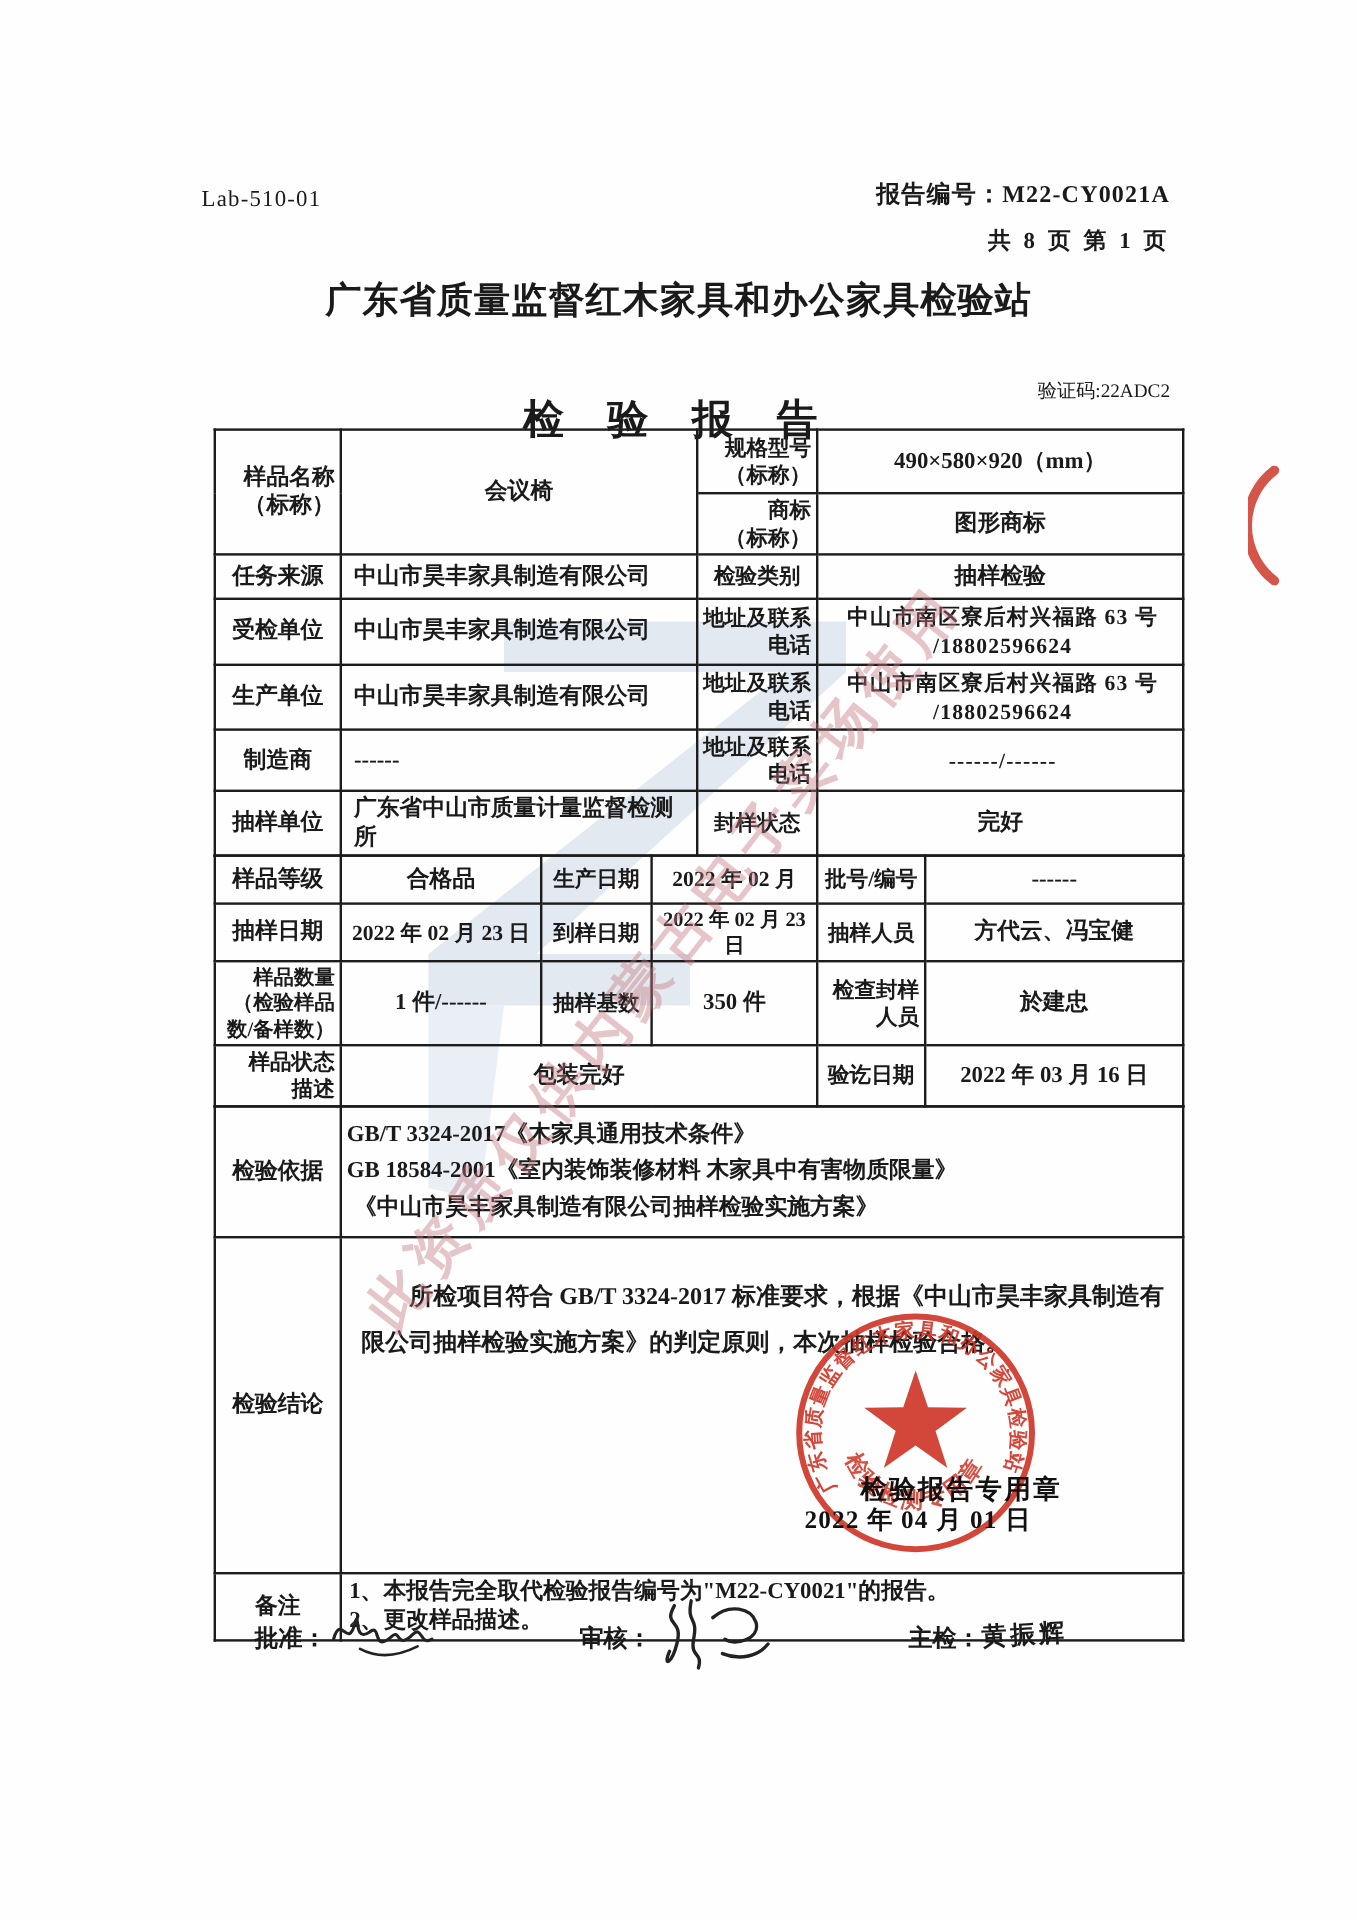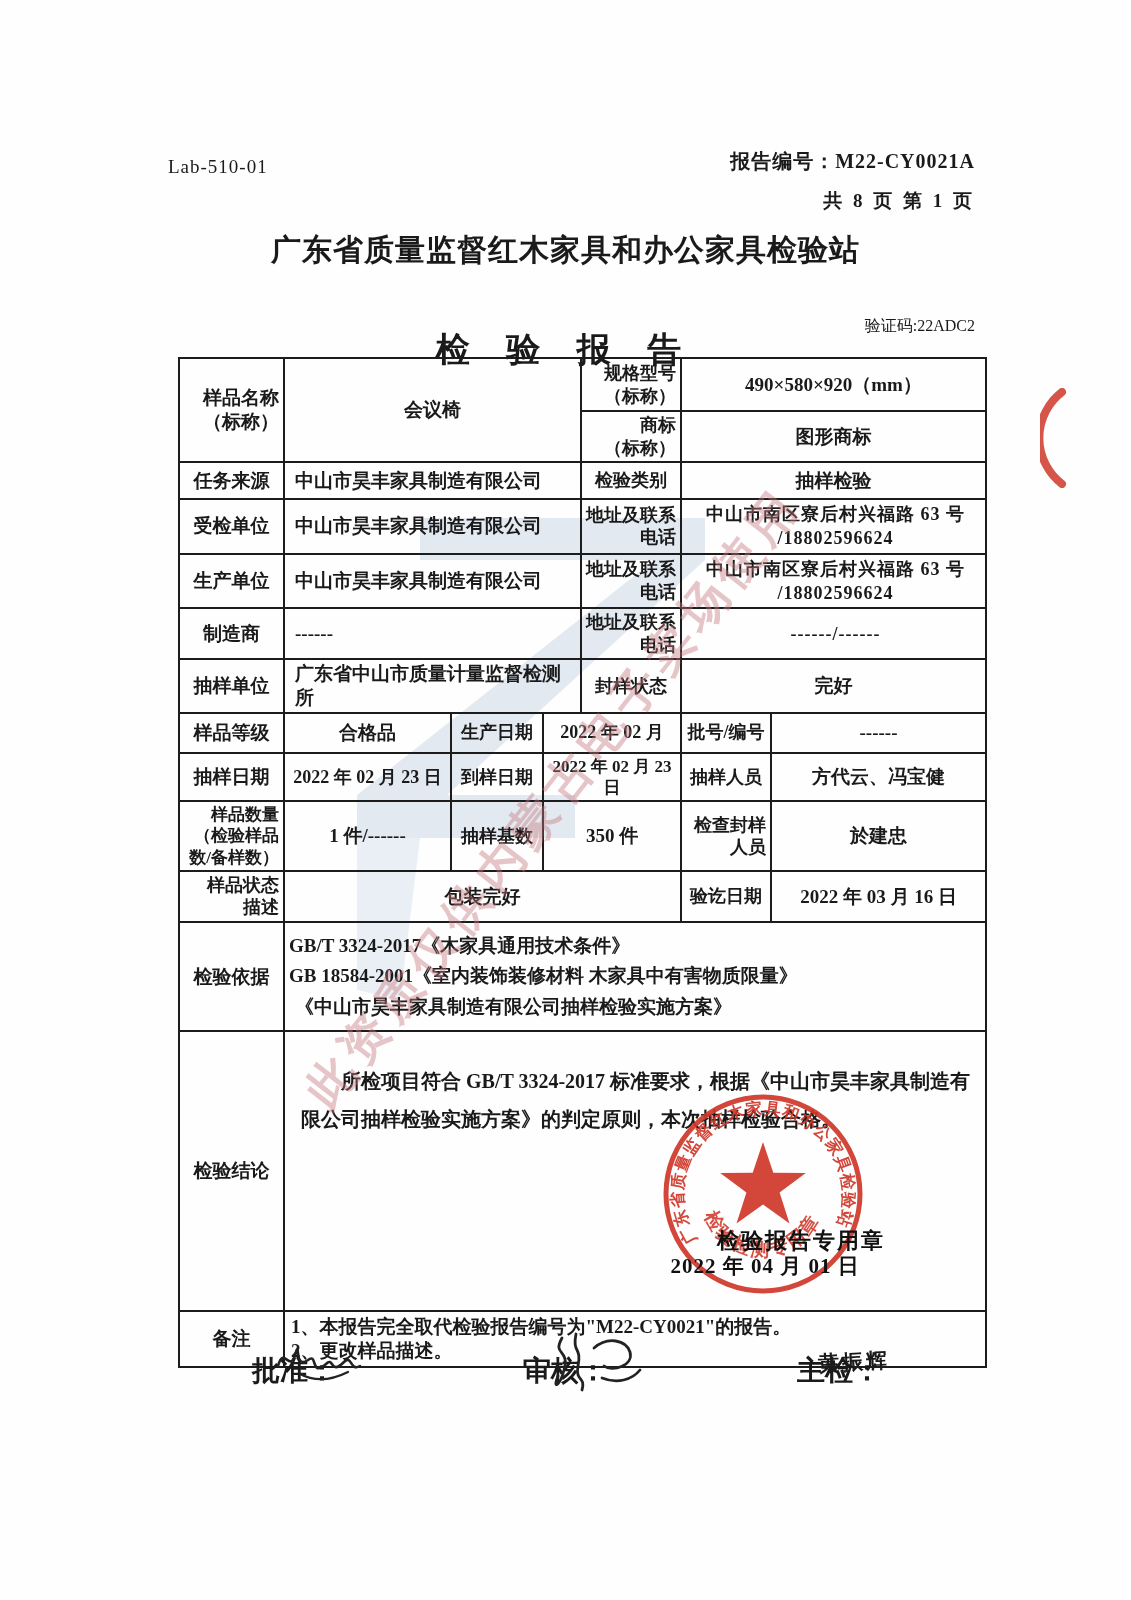--- a/index.html
+++ b/index.html
@@ -23,21 +23,21 @@
   td{border:2px solid #1c1c1c;text-align:center;vertical-align:middle;
      font-size:19px;font-weight:bold;line-height:1.25;padding:2px 4px;overflow:hidden;}
   td.left{text-align:left;padding-left:10px;}
   td.addr{text-align:center;padding-left:8px;font-size:18px;letter-spacing:1px;line-height:1.35;}
   td.small{font-size:18px;}
   .basis-cell{text-align:left;padding:8px 6px 8px 4px;line-height:1.6;font-size:19px;}
   .conclusion-cell{position:relative;text-align:left;vertical-align:top;padding:0;}
   .conclusion-text{margin:30px 14px 0 16px;text-indent:2em;font-size:20px;line-height:1.9;}
   .remark-cell{text-align:left;padding:3px 6px;line-height:1.25;font-size:19px;}
   
-  .footer-label{font-size:28px;font-weight:bold;z-index:3;margin-left:40px;}
+  .footer-label{font-size:20px;font-weight:bold;z-index:3;}
   .chief-name{font-size:21px;font-weight:bold;transform:rotate(-3deg);letter-spacing:3px;}
   
   .logo-watermark{left:0;top:0;z-index:1;pointer-events:none;}
   .pink-watermark{
     left:170px;top:770px;width:760px;text-align:center;white-space:nowrap;
     transform:rotate(-52deg);transform-origin:50% 50%;
     font-size:48px;font-weight:bold;letter-spacing:7px;
     color:rgba(197,118,126,0.42);z-index:5;pointer-events:none;
   }
   

